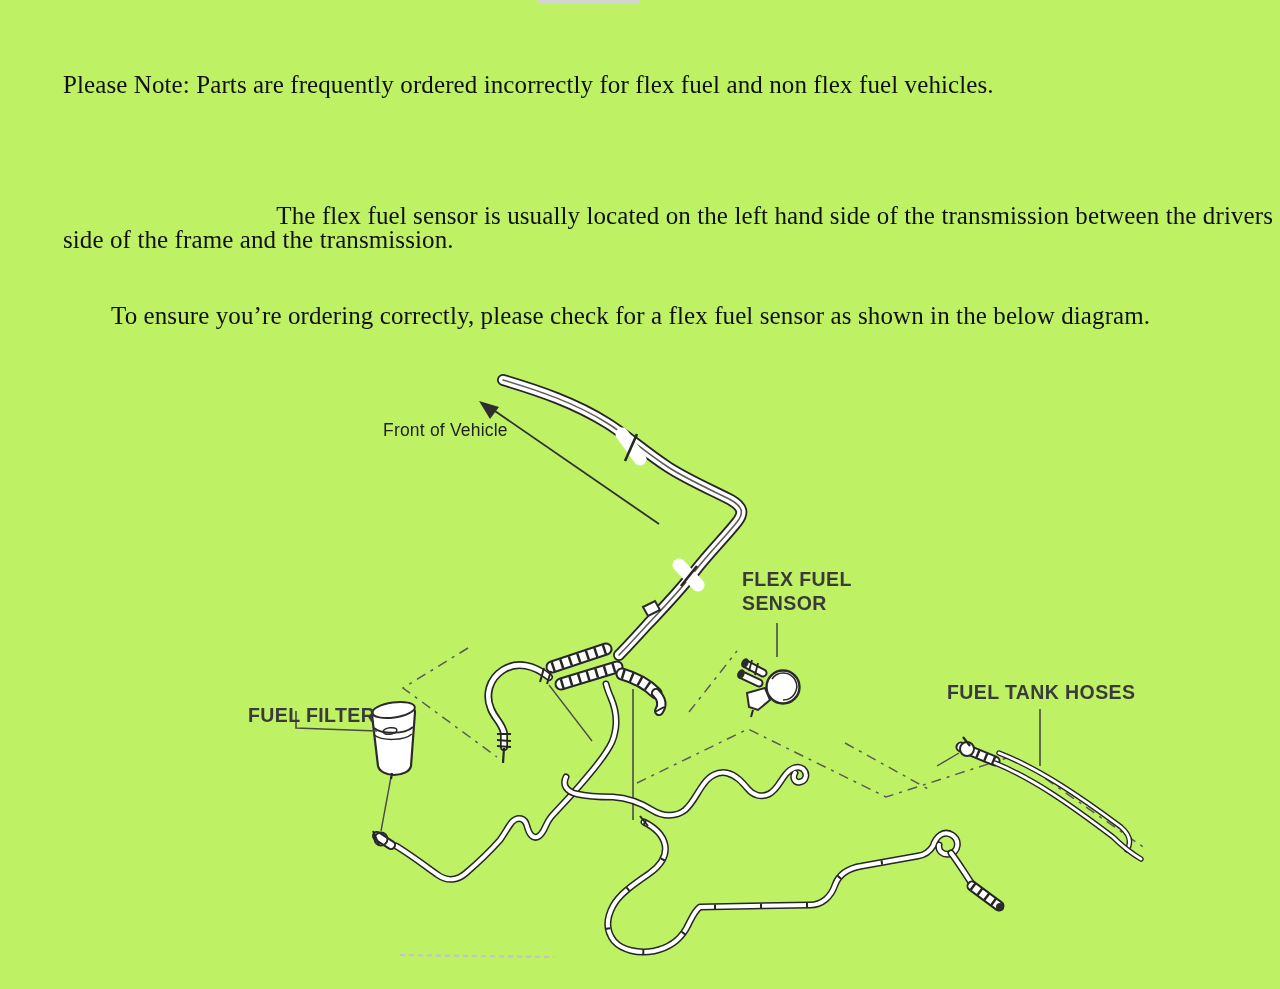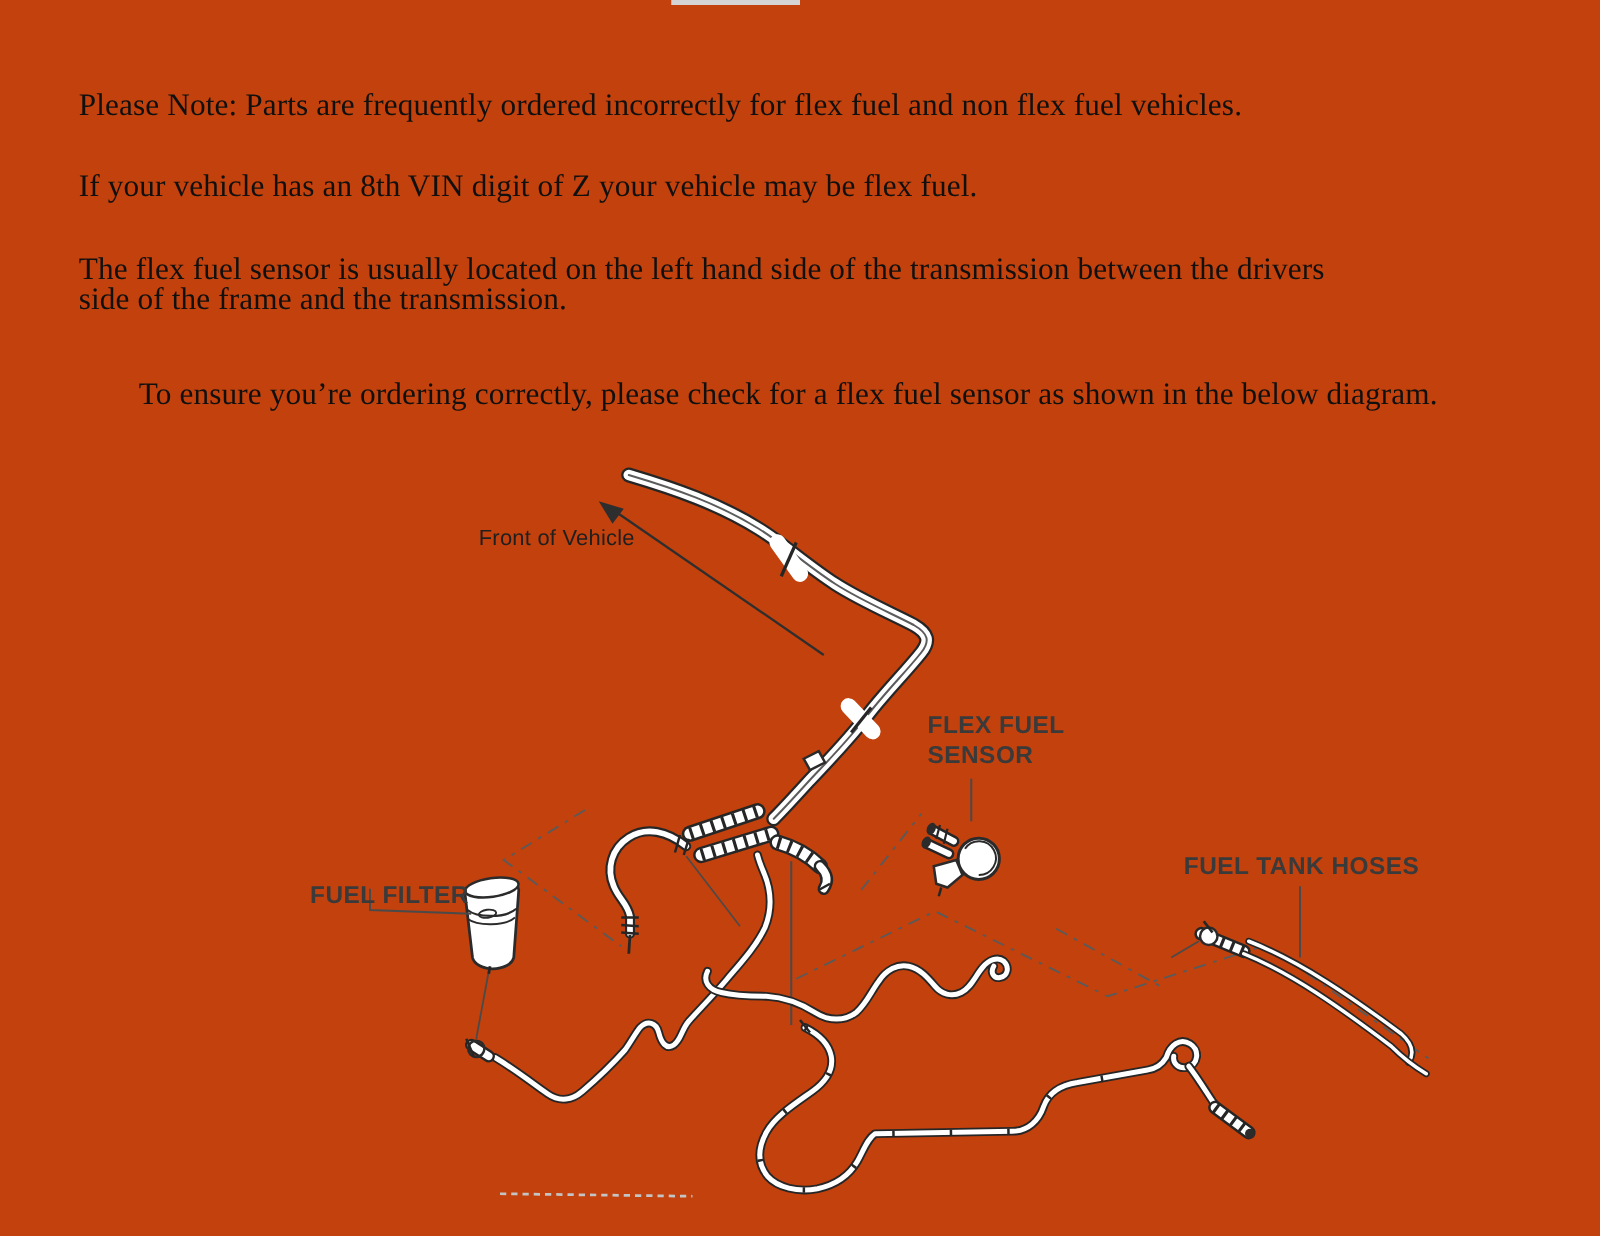--- a/index.html
+++ b/index.html
@@ -1,21 +1,21 @@
 <!DOCTYPE html>
 <html><head>
 <meta charset="utf-8">
 <style>
   html,body{margin:0;padding:0;background:#ffffff;}
-  .page{position:relative;width:1280px;height:989px;background:#c2410c;overflow:hidden;
+  .page{position:relative;width:1280px;height:989px;background:#bef264;overflow:hidden;
         font-family:"Liberation Serif",serif;}
   .top-bar{position:absolute;left:537px;top:0;width:103px;height:4px;background:#d4d4d4;}
   .notice-line{position:absolute;left:63px;width:1210px;font-size:25px;line-height:35px;
         color:#101010;letter-spacing:0.1px;white-space:nowrap;}
-  .p1{top:67px;} .p2{top:132px;} .p3a{top:198px;} .p3b{top:222px;} .p4{top:298px;margin-left:48px;}
+  .p1{top:67px;} .p2{top:132px;} .p3a{top:198px;text-align:right;} .p3b{top:222px;} .p4{top:298px;margin-left:48px;}
   svg.diagram{position:absolute;left:0;top:0;}
   .hO{fill:none;stroke:#262626;stroke-linecap:round;stroke-linejoin:round;}
   .hI{fill:none;stroke:#ffffff;stroke-linecap:round;stroke-linejoin:round;}
   .hC{fill:none;stroke:#5c5c5c;stroke-linecap:round;stroke-linejoin:round;}
   .band{fill:none;stroke:#262626;stroke-linecap:butt;}
   .thin{fill:none;stroke:#4a4a4a;}
   .dash{fill:none;stroke:#5a5a5a;stroke-width:1.5;stroke-dasharray:10 6 3 6;}
   .faint{fill:none;stroke:#c4c4c4;stroke-width:2.2;stroke-dasharray:5 4;}
   .part{fill:#ffffff;stroke:#2b2b2b;}
   .dlabel{font-family:"Liberation Sans",sans-serif;font-weight:bold;font-size:19.5px;
@@ -24,21 +24,20 @@
         fill:#1f1f1f;letter-spacing:0.2px;}
 </style>
 </head>
 <body>
 
 <div class="page">
 
   <div class="top-bar"></div>
 
   <div class="notice-line p1">Please Note: Parts are frequently ordered incorrectly for flex fuel and non flex fuel vehicles.</div>
-  <div class="notice-line p2">If your vehicle has an 8th VIN digit of Z your vehicle may be flex fuel.</div>
   <div class="notice-line p3a">The flex fuel sensor is usually located on the left hand side of the transmission between the drivers</div>
   <div class="notice-line p3b">side of the frame and the transmission.</div>
   <div class="notice-line p4">To ensure you’re ordering correctly, please check for a flex fuel sensor as shown in the below diagram.</div>
 
   <svg class="diagram" width="1280" height="989" viewBox="0 0 1280 989">
 
     <g>
       <polyline class="dash" points="468,648 403,688 497,757"></polyline>
       <line class="dash" x1="689" y1="712" x2="737" y2="651"></line>
       <polyline class="dash" points="637,783 748,729 886,797 1013,756 1146,849"></polyline>

